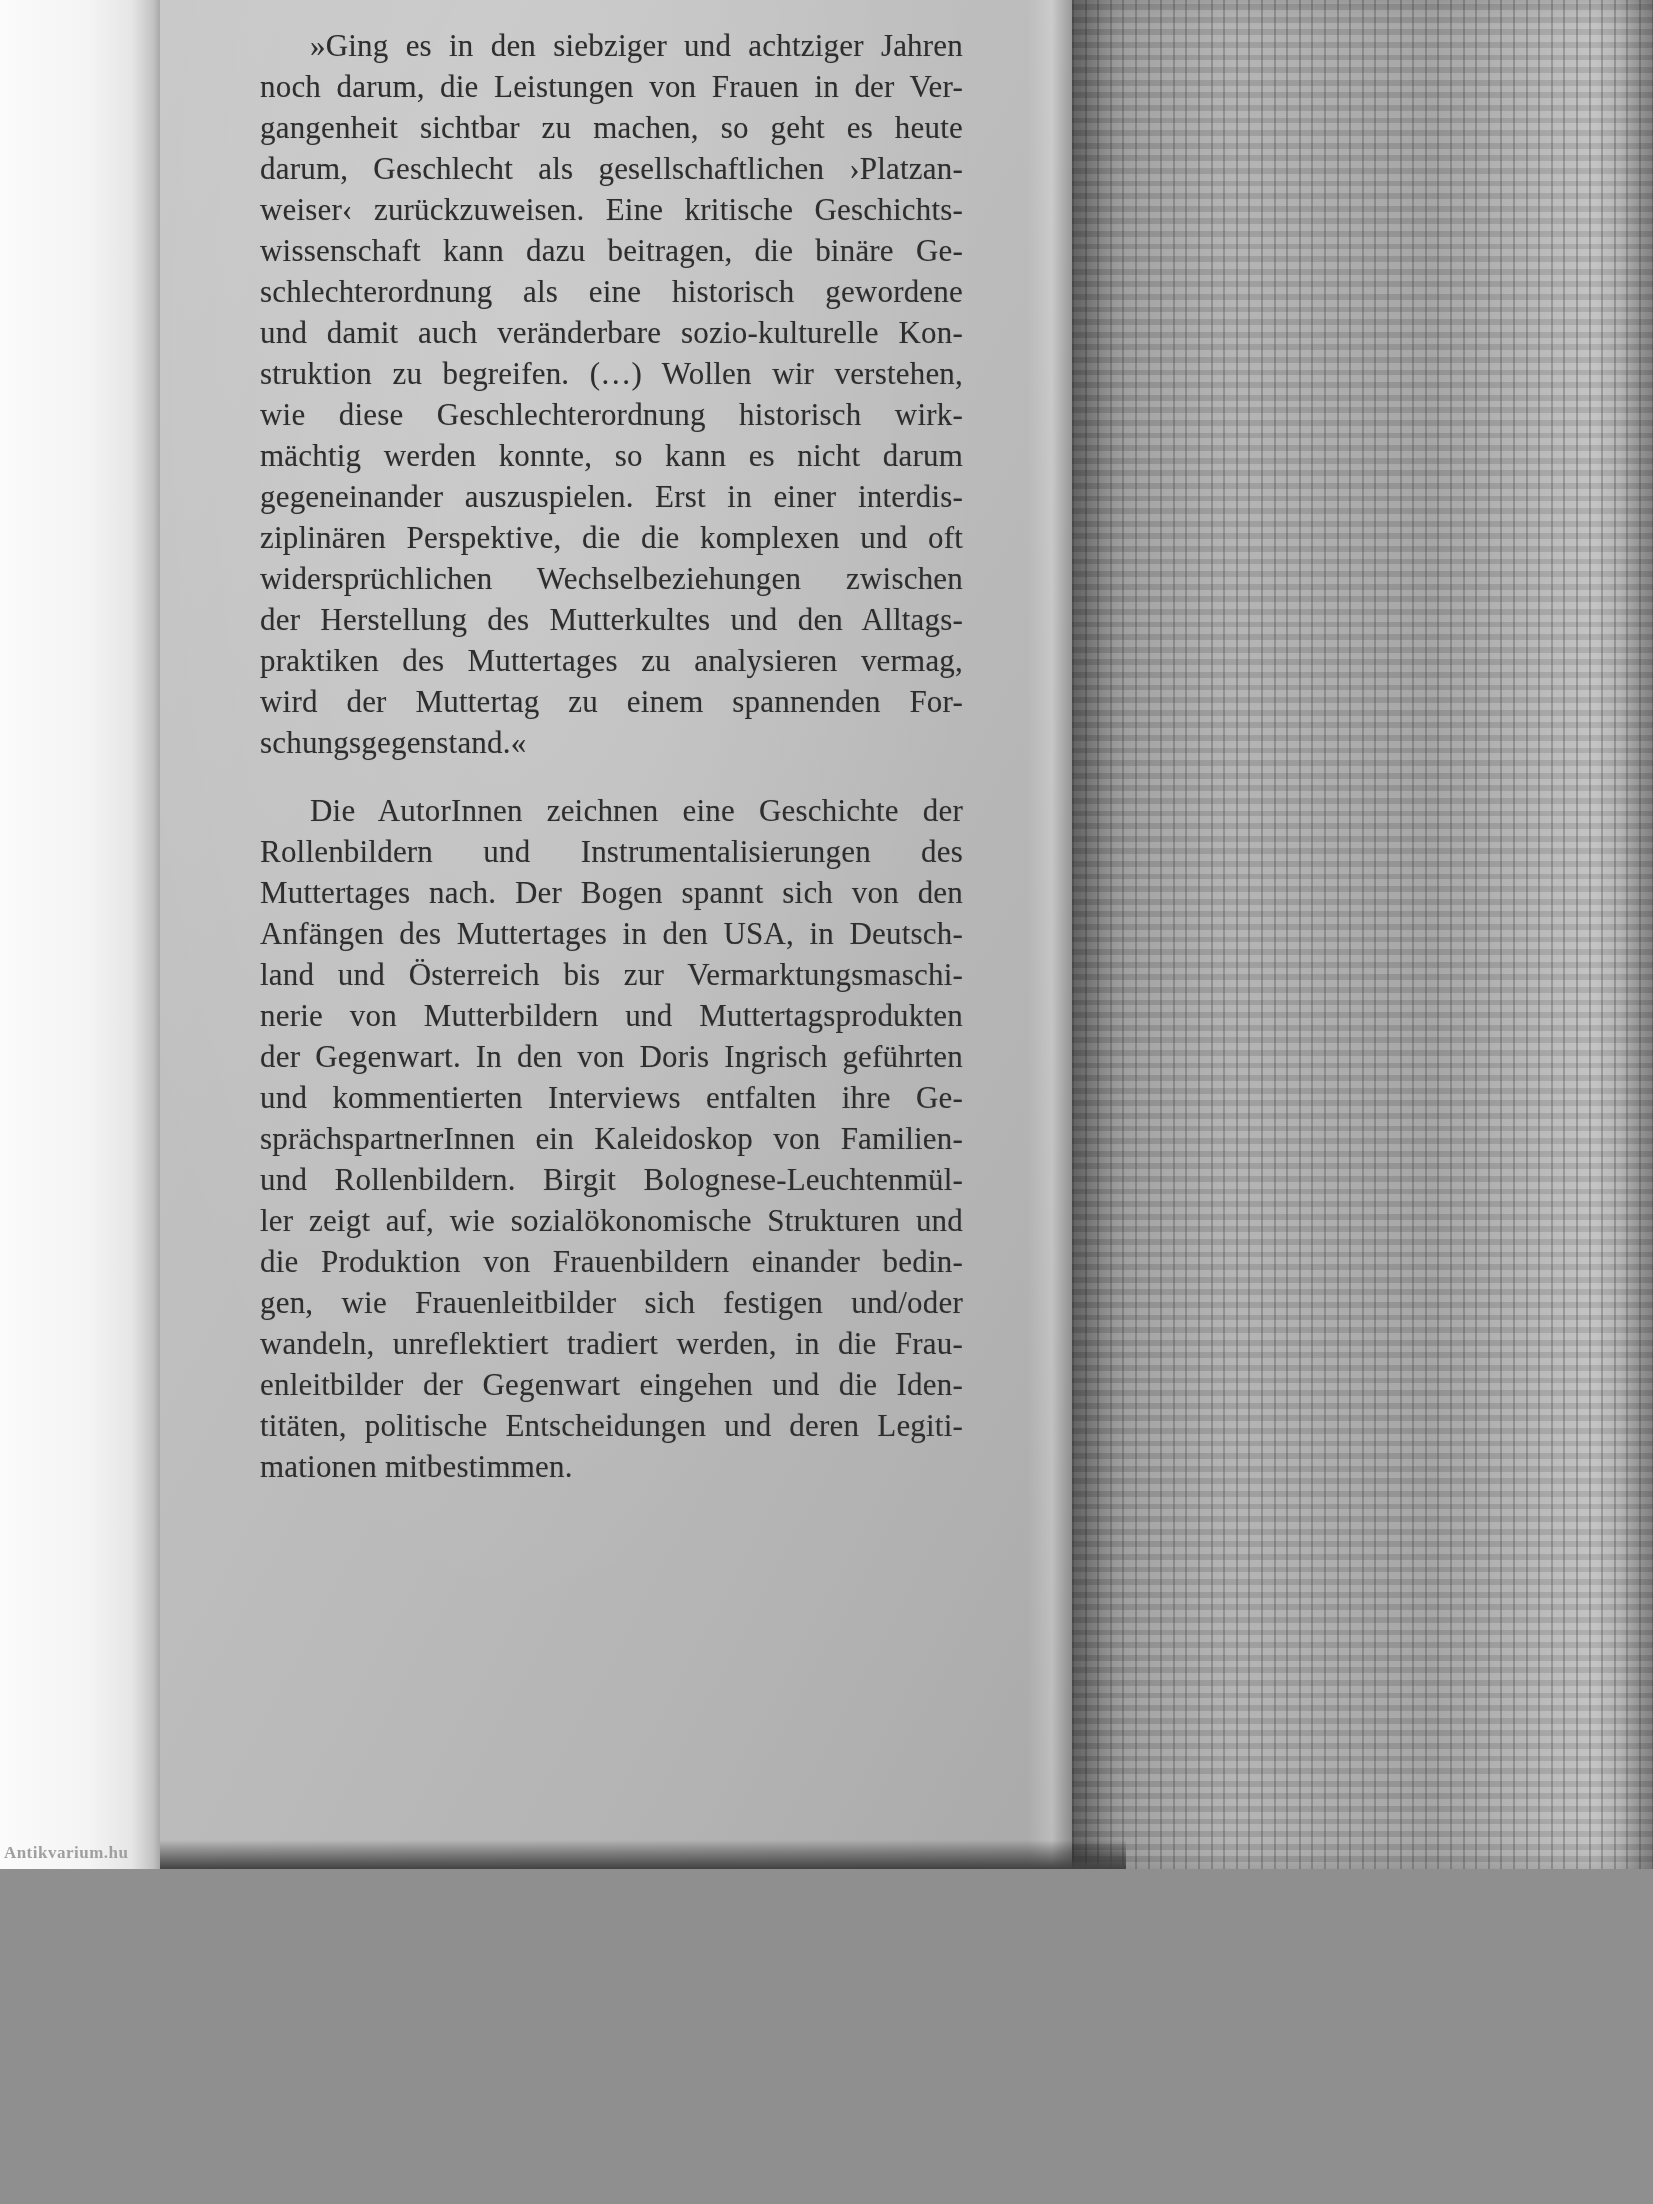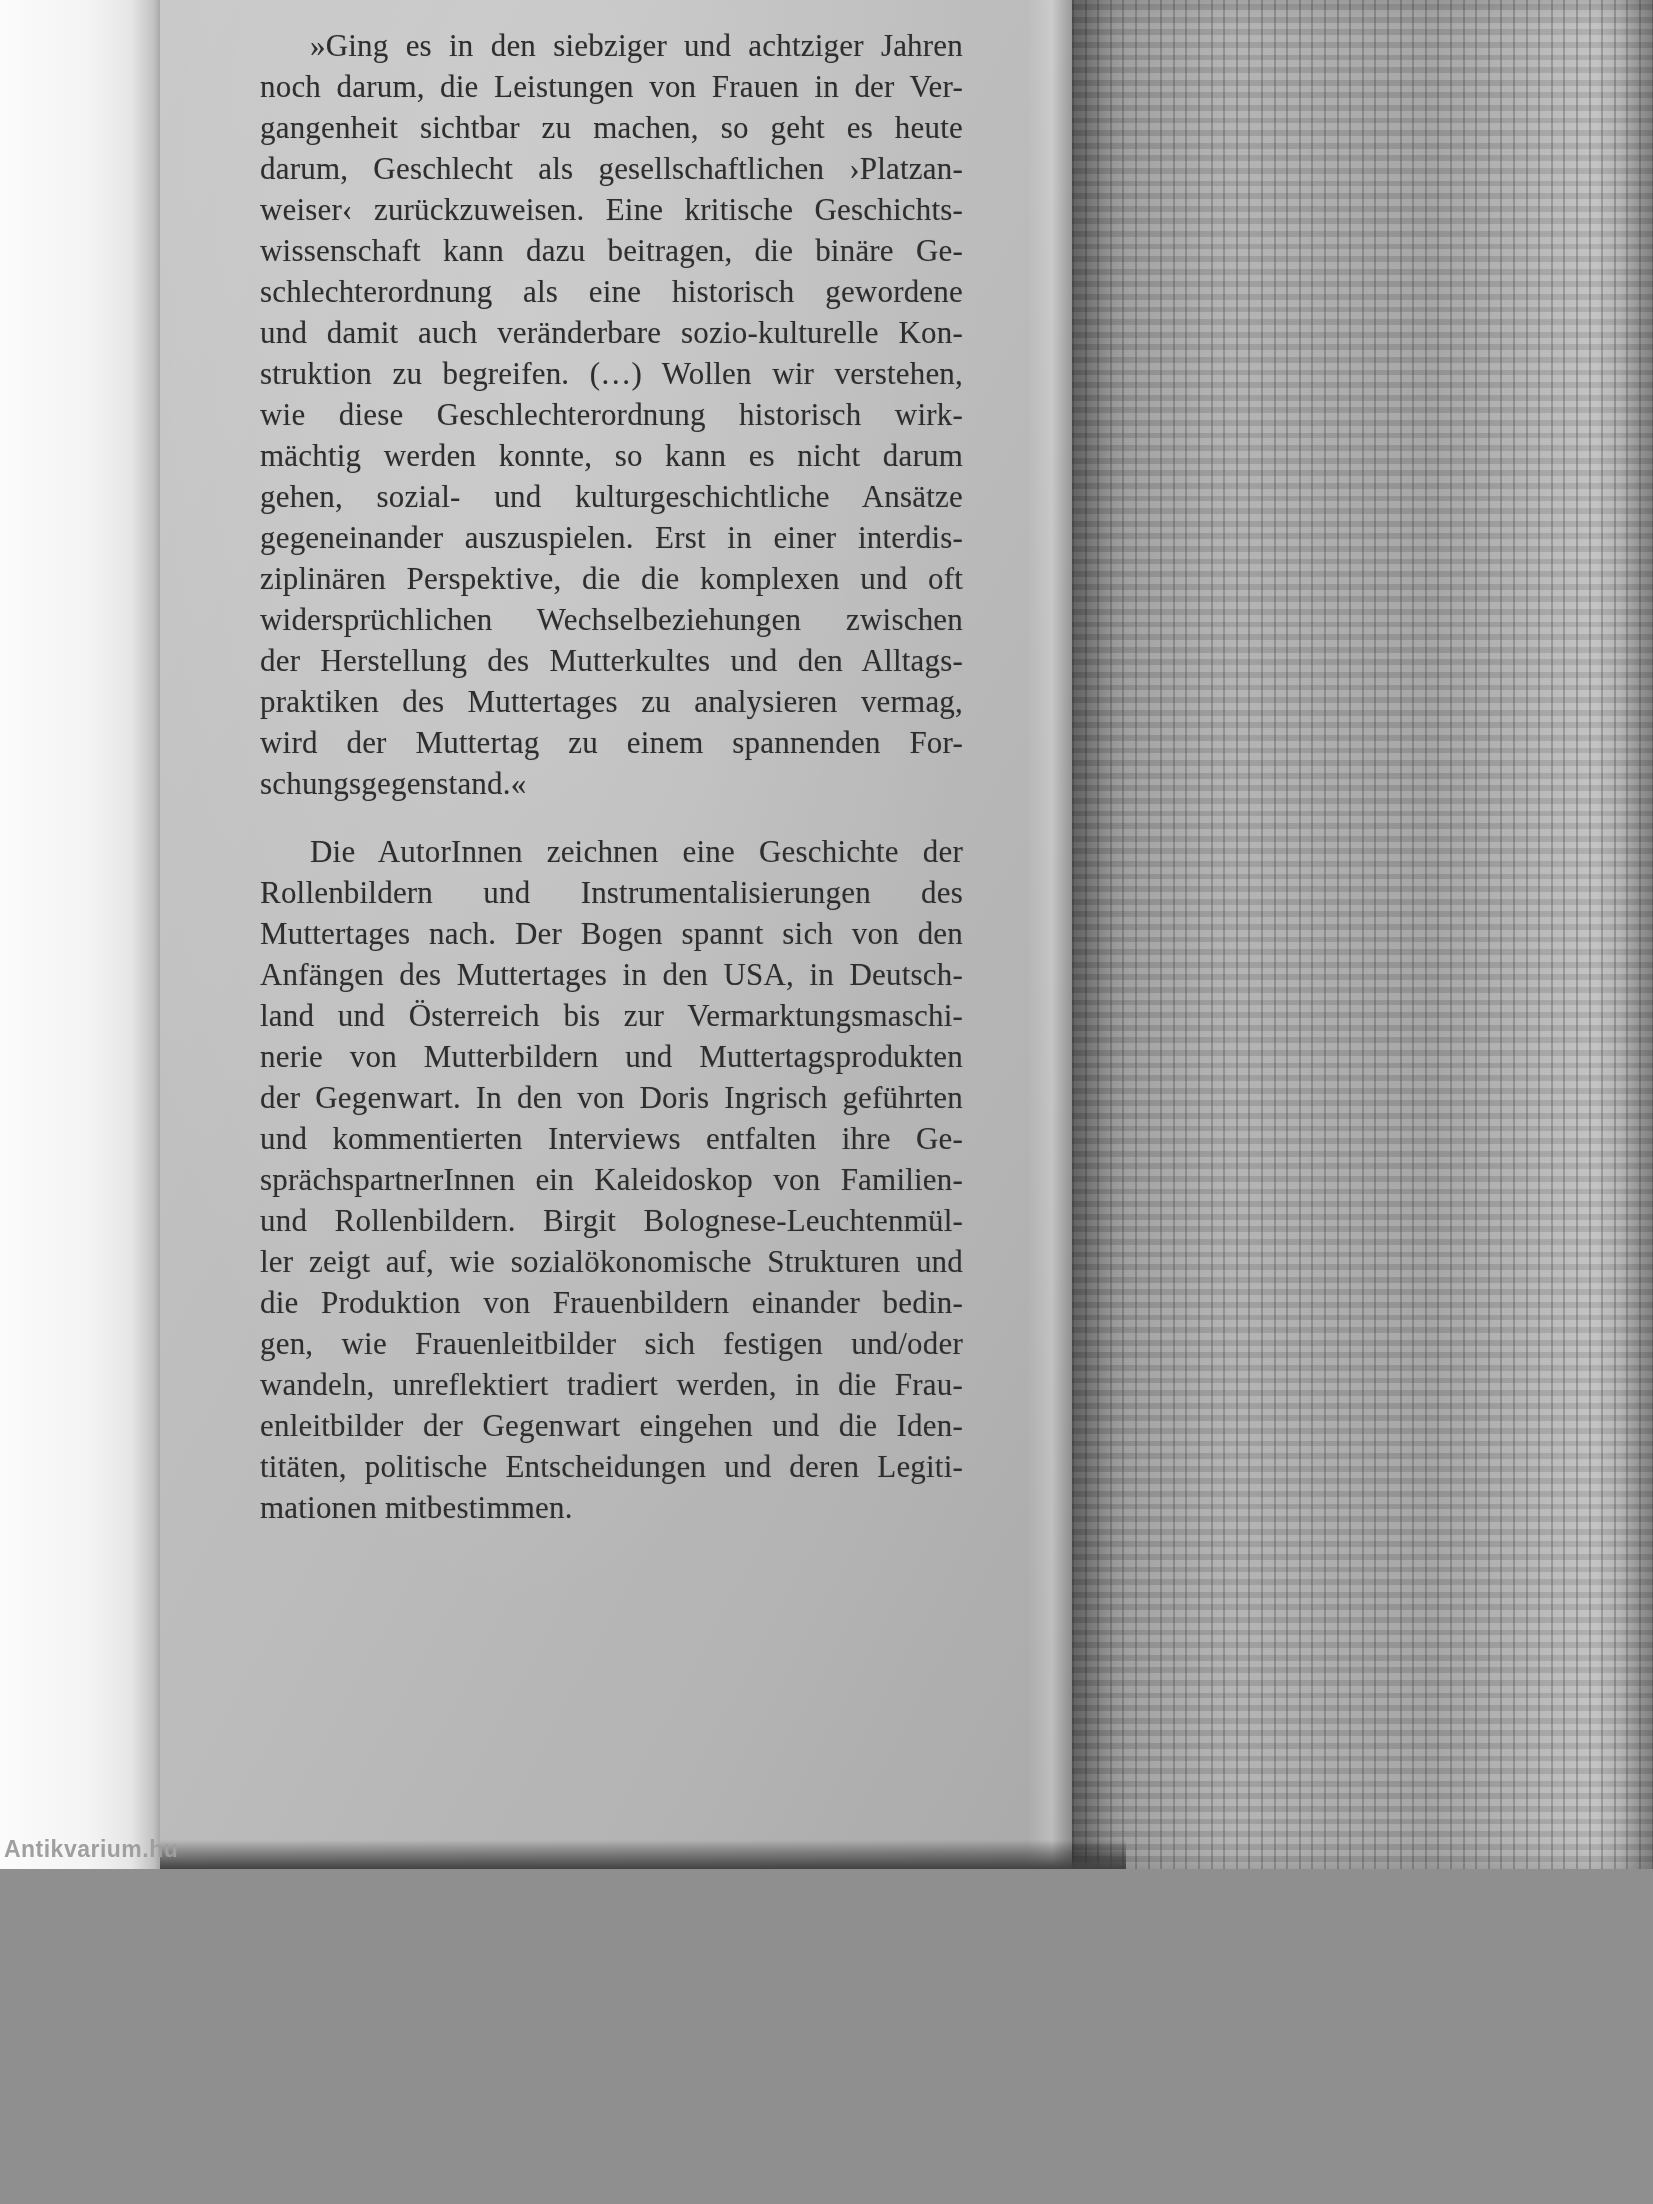--- a/index.html
+++ b/index.html
@@ -103,22 +103,22 @@
     margin-top: 0;
   }
   .para.desc {
     margin-top: 27px;
   }
 
   
   .watermark {
     position: absolute;
     left: 3.9px; bottom: 5.8px;
-    font-family: Liberation Sans, sans-serif;
-    font-size: 23px;
+    font-family: Liberation Serif, serif;
+    font-size: 17px;
     font-weight: bold;
     color: #9f9f9f;
     letter-spacing: 0.5px;
   }
 </style>
 </head>
 <body>
 
 <div class="photo">
 
@@ -131,21 +131,20 @@
           <div class="line">noch darum, die Leistungen von Frauen in der Ver-</div>
           <div class="line">gangenheit sichtbar zu machen, so geht es heute</div>
           <div class="line">darum, Geschlecht als gesellschaftlichen ›Platzan-</div>
           <div class="line">weiser‹ zurückzuweisen. Eine kritische Geschichts-</div>
           <div class="line">wissenschaft kann dazu beitragen, die binäre Ge-</div>
           <div class="line">schlechterordnung als eine historisch gewordene</div>
           <div class="line">und damit auch veränderbare sozio-kulturelle Kon-</div>
           <div class="line">struktion zu begreifen. (…) Wollen wir verstehen,</div>
           <div class="line">wie diese Geschlechterordnung historisch wirk-</div>
           <div class="line">mächtig werden konnte, so kann es nicht darum</div>
-          <div class="line">gehen, sozial- und kulturgeschichtliche Ansätze</div>
           <div class="line">gegeneinander auszuspielen. Erst in einer interdis-</div>
           <div class="line">ziplinären Perspektive, die die komplexen und oft</div>
           <div class="line">widersprüchlichen Wechselbeziehungen zwischen</div>
           <div class="line">der Herstellung des Mutterkultes und den Alltags-</div>
           <div class="line">praktiken des Muttertages zu analysieren vermag,</div>
           <div class="line">wird der Muttertag zu einem spannenden For-</div>
           <div class="line">schungsgegenstand.«</div>
         </div>
       <div class="para desc">
           <div class="line">Die AutorInnen zeichnen eine Geschichte der</div>

